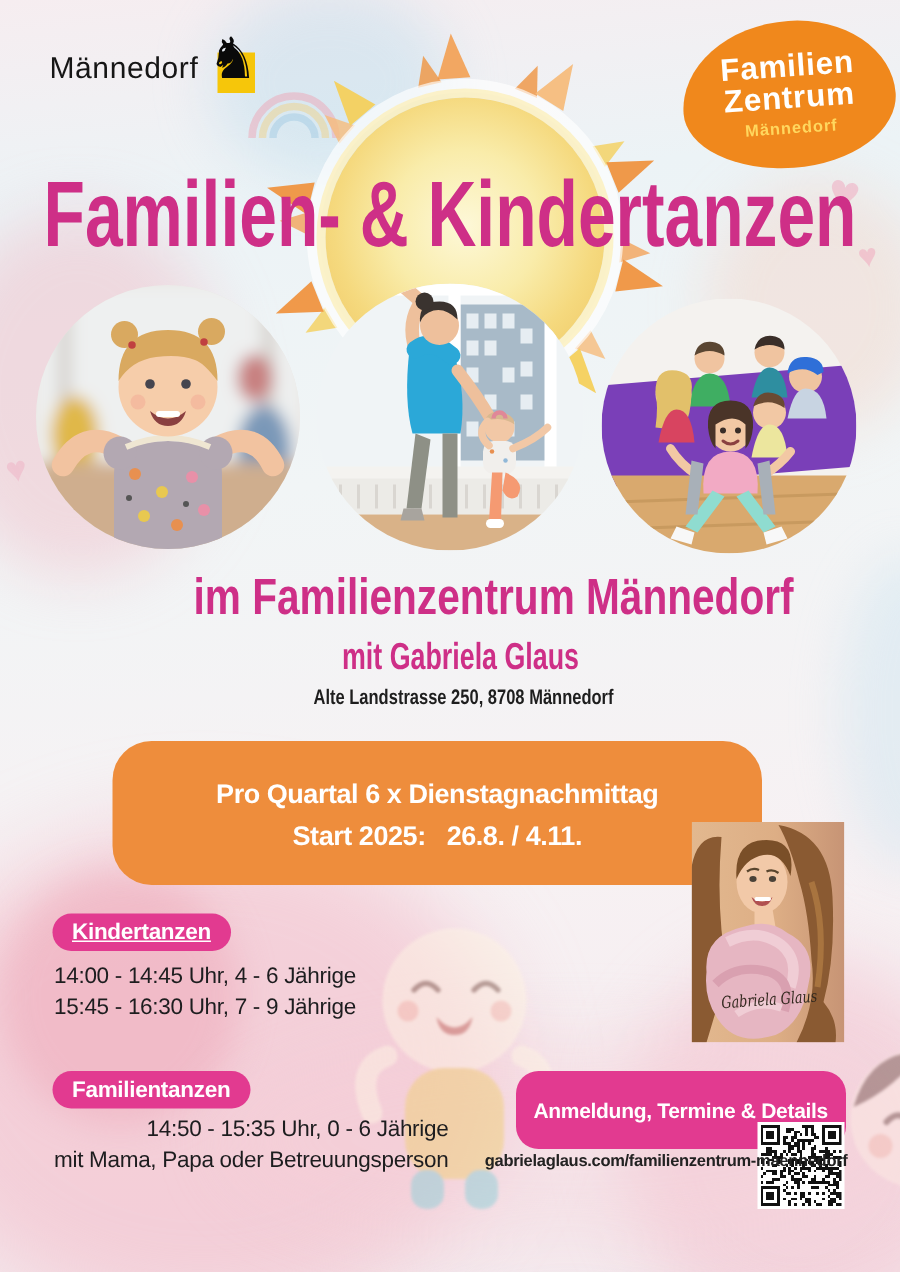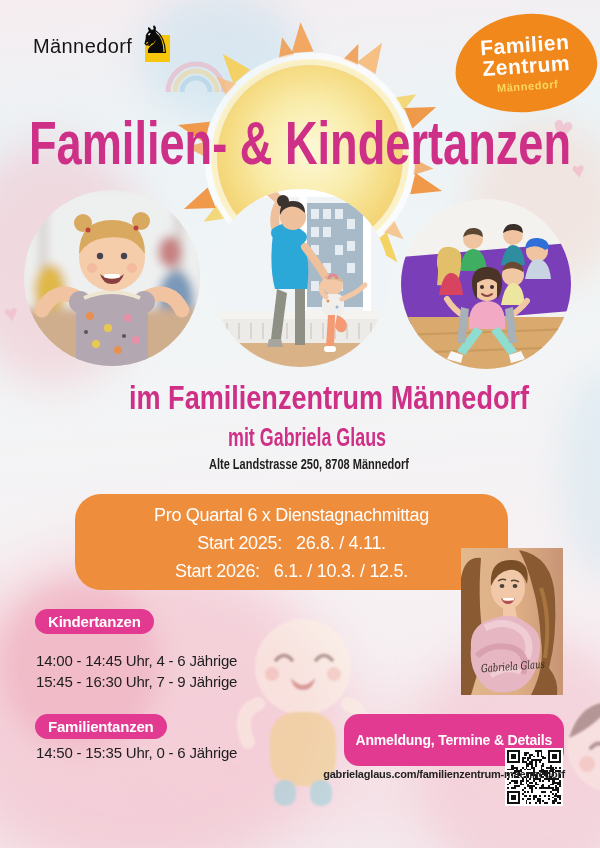--- a/index.html
+++ b/index.html
@@ -53,33 +53,33 @@
   .svgline{position:absolute;}
   .svgline text{font-family:"Liberation Sans",sans-serif;}
   .venue-svg{left:100px;top:376px;width:460px;height:42px;}
   .venue-svg text{font-weight:bold;fill:#ce2f87;}
   .instr-svg{left:130px;top:419px;width:360px;height:34px;}
   .instr-svg text{font-weight:bold;fill:#ce2f87;}
   .addr-svg{left:130px;top:454px;width:360px;height:22px;}
   .addr-svg text{font-weight:bold;fill:#1e1e1e;}
 
   .sched{position:absolute;left:75px;top:494px;width:433px;height:96px;background:#ee8d3c;
-         border-radius:26px;color:#fff;font-weight:normal;display:flex;flex-direction:column;
+         border-radius:26px;color:#fff;font-weight:bold;display:flex;flex-direction:column;
          justify-content:center;align-items:center;padding-top:2px;}
   .sched .row{line-height:28px;font-size:18px;letter-spacing:-.3px;text-align:center;}
   .sched .dates{margin-left:14px;}
 
   .badge{position:absolute;background:#e23a90;color:#fff;font-weight:bold;font-size:15px;
          padding:4px 13px;border-radius:16px;letter-spacing:-.2px;white-space:nowrap;}
-  .badge-kt{left:35px;top:609px;}
+  .badge-kt{left:35px;top:609px;text-decoration:underline;}
   .badge-ft{left:35px;top:714px;}
   .badge-anm{right:36px;top:714px;font-size:14px;padding:18px 12px;border-radius:15px;}
 
   .info{position:absolute;font-size:15px;color:#1d1d1f;line-height:21px;letter-spacing:-.2px;white-space:nowrap;}
-  .info-kt{left:36px;top:640px;margin-top:10px;}
+  .info-kt{left:36px;top:640px;}
   .info-ft{left:36px;top:743px;line-height:20.5px;text-align:right;}
   .info b{font-weight:bold;}
 
   .portrait{position:absolute;left:461px;top:548px;width:102px;height:147px;overflow:hidden;}
   .portrait svg{display:block;}
   .sig-text{font-family:"DejaVu Serif",serif;font-style:italic;fill:#33291f;}
 
   .qr{position:absolute;left:505px;top:748px;width:58px;height:58px;background:#fff;padding:2px;}
   .qr svg{display:block;width:54px;height:54px;}
 
@@ -356,34 +356,32 @@
   </svg>
   <svg class="svgline addr-svg" viewBox="0 0 360 22">
     <text x="179" y="15" text-anchor="middle" font-size="14" textLength="200" lengthAdjust="spacingAndGlyphs">Alte Landstrasse 250, 8708 Männedorf</text>
   </svg>
 
   <div class="sched">
     <div class="row">Pro Quartal 6 x Dienstagnachmittag</div>
     <div class="row">
       <span>Start 2025:</span><span class="dates">26.8. / 4.11.</span>
     </div>
-    <div class="row">
-      <span>Start 2026:</span><span class="dates">6.1. / 10.3. / 12.5.</span>
-    </div>
   </div>
 
   <div class="badge badge-kt">Kindertanzen</div>
   <div class="info info-kt">
     <div>14:00 - 14:45 Uhr, 4 - 6 Jährige</div>
     <div>15:45 - 16:30 Uhr, 7 - 9 Jährige</div>
   </div>
 
   <div class="badge badge-ft">Familientanzen</div>
   <div class="info info-ft">
     <div>14:50 - 15:35 Uhr, 0 - 6 Jährige</div>
+    <div>mit Mama, Papa oder Betreuungsperson</div>
   </div>
 
   <div class="portrait">
     <svg viewBox="0 0 102 147" width="102" height="147">
       <defs>
         <linearGradient id="pg" x1="0" y1="0" x2="1" y2="0">
           <stop offset="0%" stop-color="#e2b88f"></stop>
             <stop offset="55%" stop-color="#ddae85"></stop>
           <stop offset="100%" stop-color="#c79475"></stop>
         </linearGradient>

